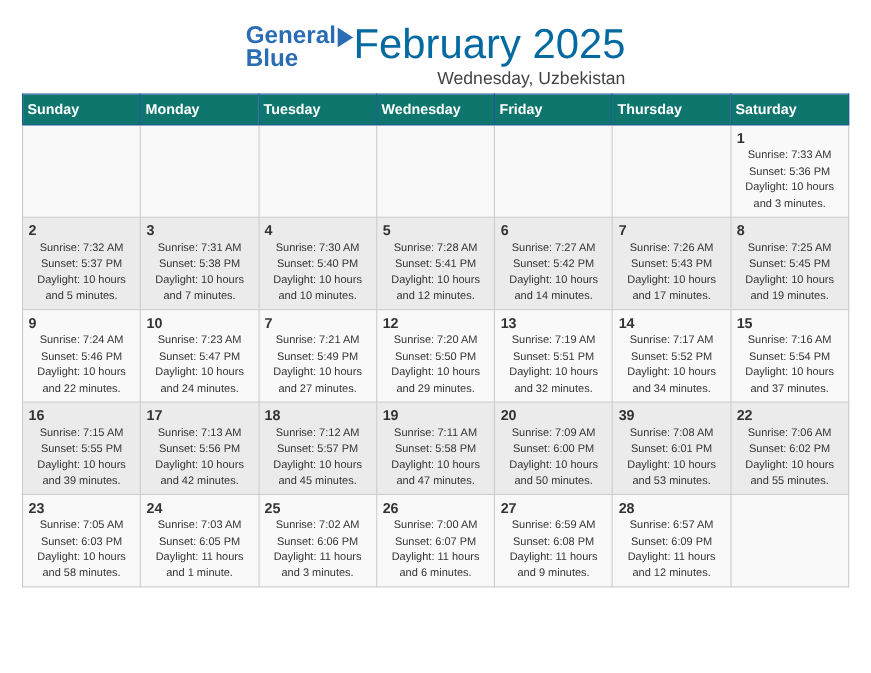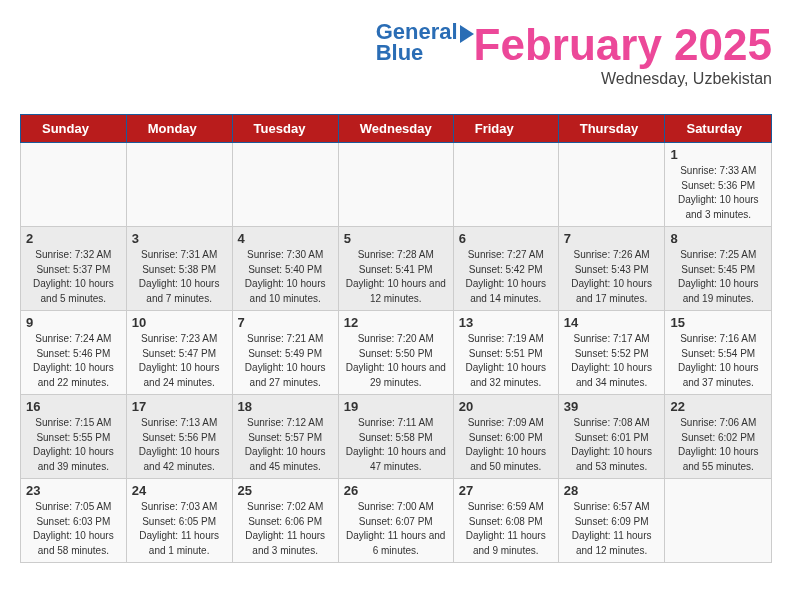--- a/index.html
+++ b/index.html
@@ -5,23 +5,23 @@
     * { box-sizing: border-box; margin: 0; padding: 0; }
     body {
       font-family: Arial, sans-serif;
       background: #fff;
       width: 792px;
       min-height: 612px;
       padding: 20px;
     }
     .header {
       display: flex;
-      justify-content: flex-end;
+      justify-content: center;
       align-items: flex-start;
-      margin-bottom: 26px;
+      margin-bottom: 4px;
     }
     .logo {
       display: flex;
       align-items: center;
     }
     .logo-text {
       font-size: 22px;
       font-weight: bold;
       color: #333;
       line-height: 1.1;
@@ -35,39 +35,39 @@
       border-left: 14px solid #2a6db5;
       border-top: 9px solid transparent;
       border-bottom: 9px solid transparent;
       margin-left: 2px;
       margin-top: 4px;
     }
     .title-block {
       text-align: right;
     }
     .title-month {
-      font-size: 44px;
-      font-weight: bold;
-      color: #ec4899;
+      font-size: 38px;
+      font-weight: normal;
+      color: #0369a1;
     }
     .title-location {
       font-size: 16px;
       color: #444;
     }
     .calendar {
       width: 100%;
       border-collapse: collapse;
       border: 1px solid #ccc;
     }
     .calendar thead th {
-      background-color: #b91c1c;
+      background-color: #0f766e;
       color: #fff;
       font-size: 13px;
       font-weight: bold;
-      padding: 6px 21px;
+      padding: 6px 4px;
       border: 1px solid #1a5a9a;
       text-align: left;
     }
     .calendar tbody td {
       vertical-align: top;
       border: 1px solid #ccc;
       padding: 4px 5px;
       width: calc(100% / 7);
       min-height: 80px;
       font-size: 10.5px;

